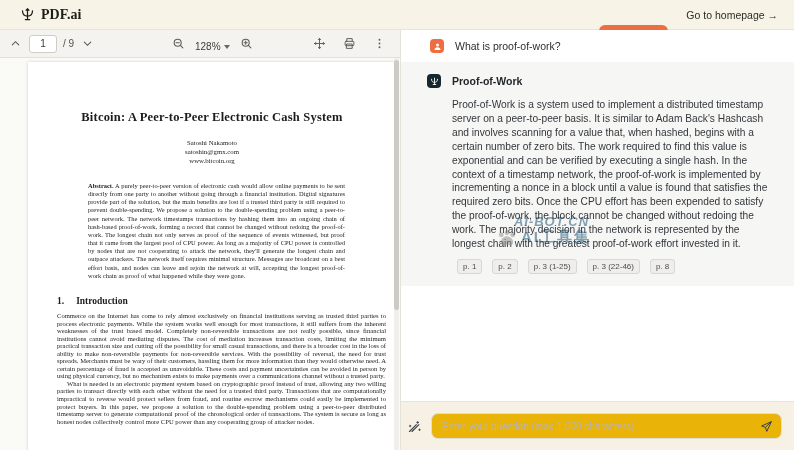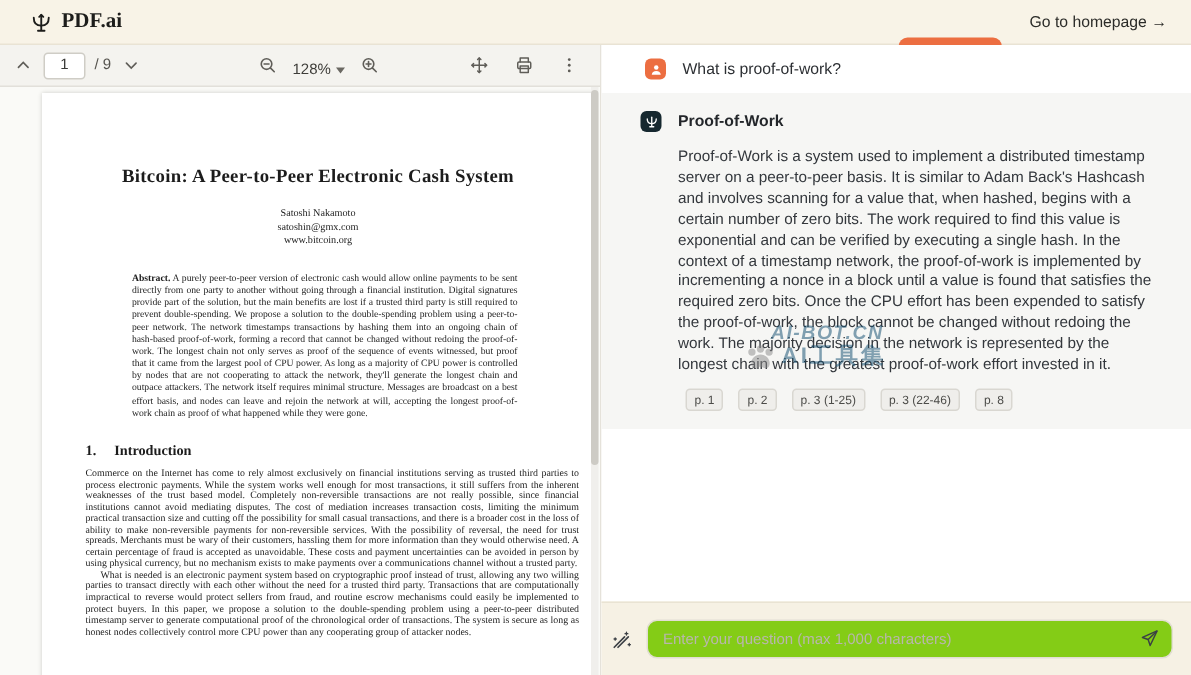--- a/index.html
+++ b/index.html
@@ -3,21 +3,21 @@
 <meta charset="utf-8">
 <style>
   * { margin:0; padding:0; box-sizing:border-box; }
   html,body { width:794px; height:450px; overflow:hidden; }
   body { font-family:"Liberation Sans", sans-serif; color:#2f3337; background:#fff; }
   .app { position:relative; width:794px; height:450px; overflow:hidden; }
 
   
   .header { height:30px; background:#f8f3e7; border-bottom:1px solid #e9e3d4;
             display:flex; align-items:center; justify-content:space-between; padding:0 16px 0 20px; }
-  .logo { display:flex; align-items:flex-end; gap:6px; }
+  .logo { display:flex; align-items:center; gap:6px; }
   .logo svg { width:15px; height:15px; }
   .logo-text { font-family:"Liberation Serif", serif; font-weight:bold; font-size:14px; color:#1d1d1b; }
   .header-actions { display:flex; align-items:center; gap:18px; }
   .upload-btn { display:flex; align-items:center; gap:6px; background:#ec6e41; color:#fff;
                 border:none; border-radius:6px; height:22px; padding:0 10px; font-size:10px; cursor:pointer;margin-top:43px; }
   .homepage-link { font-size:10.5px; color:#2b2b28; text-decoration:none; }
 
   .body-row { display:flex; height:420px; }
 
   
@@ -59,21 +59,21 @@
   .answer-head { display:flex; align-items:center; gap:11px; }
   .answer-title { font-size:10.5px; font-weight:bold; color:#23262a; }
   .answer-body { margin:10px 0 8px 25px; width:322px; font-size:10.2px; line-height:13.9px; color:#33373c; }
   .badges { display:flex; gap:10px; margin-left:30px; }
   .badge { font-size:8px; color:#4c4c49; background:#efeeeb; border:1px solid #d9d7d1;
            border-radius:3px; padding:2px 5px; cursor:pointer; white-space:nowrap; }
   .chat-footer { margin-top:auto; background:#f6f1e4; border-top:1px solid #e9e3d3;
                  display:flex; align-items:center; gap:8px; padding:11px 12px 11px 6px; }
   .magic-icon { color:#3c4045; flex:0 0 16px; cursor:pointer; display:flex; }
   .input-wrap { position:relative; flex:1; }
-  .question-input { width:100%; height:26px; border:1px solid #e2ded3; border-radius:7px; background:#84cc16;
+  .question-input { width:100%; height:26px; border:1px solid #e2ded3; border-radius:7px; background:#eab308;
                     font-size:10px; color:#3a3d41; padding:0 30px 0 10px; outline:none; }
   .question-input::placeholder { color:#b9b6ae; }
   .send-icon { position:absolute; right:9px; top:6px; cursor:pointer; color:#3a3f45; }
 
   
   .watermark { position:absolute; left:497px; top:214px; opacity:.5; color:#0c4a6e; pointer-events:none;text-align:center; }
   .wm-line1 { font-style:italic; font-weight:bold; font-size:13px; letter-spacing:1px; margin-left:15px; }
   .wm-line2 { display:flex; align-items:center; gap:4px; font-weight:bold; font-size:15px; letter-spacing:2px; margin-top:-1px; }
 </style>
 </head>

